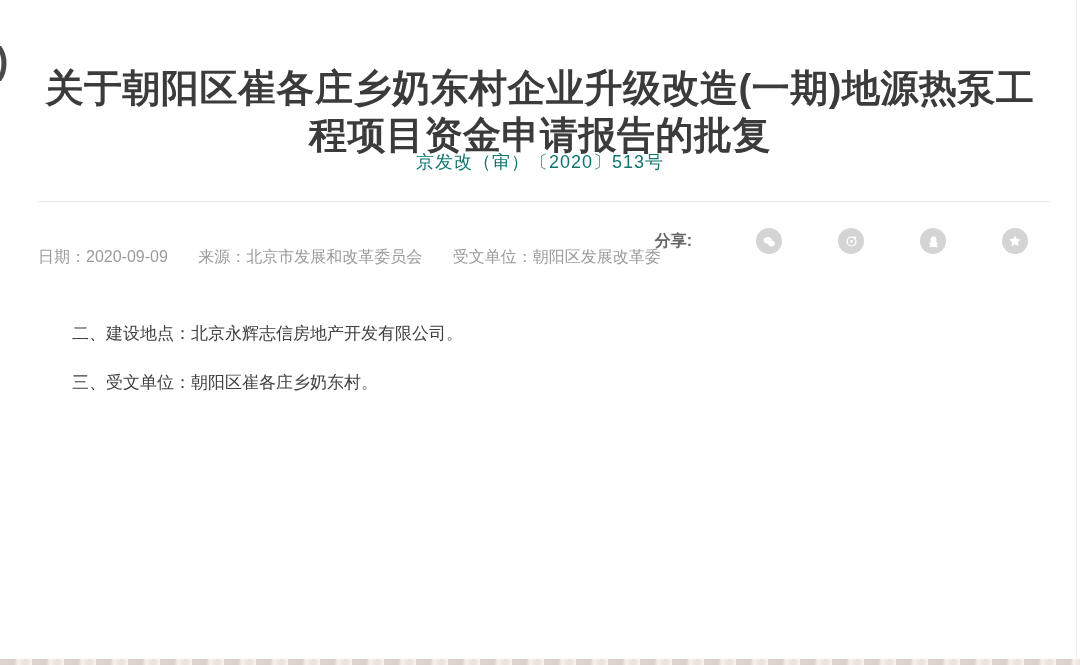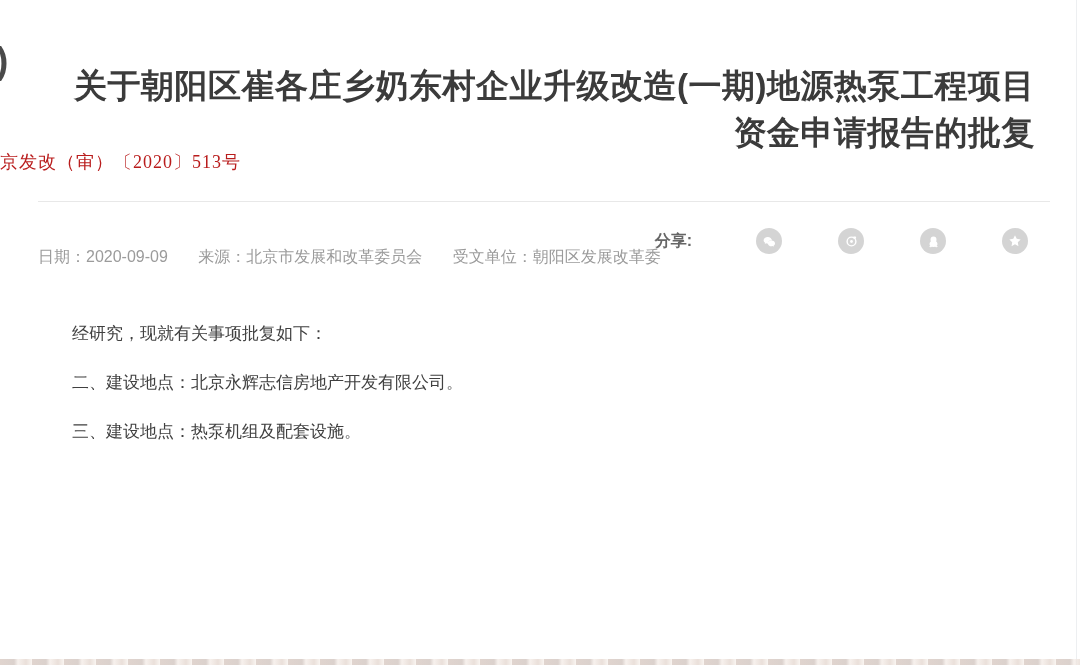--- a/index.html
+++ b/index.html
@@ -8,28 +8,28 @@
     background:#ffffff;
     font-family:"Liberation Sans","DejaVu Sans",sans-serif;
   }
   
   .crop-artifact{
     position:absolute;left:-4px;top:42px;
     font-size:37px;font-weight:700;color:#4a4a4a;line-height:1;
   }
   .doc-title{
     position:absolute;top:40px;left:45px;right:45px;
-    text-align:right;
-    font-size:33px;font-weight:700;color:#3b3b3b;
+    text-align:center;
+    font-size:38px;font-weight:700;color:#3b3b3b;
     line-height:47px;letter-spacing:0.5px;
   }
   .doc-number{
     position:absolute;top:150px;left:0;right:0;
-    text-align:left;
-    font-size:18px;color:#b91c1c;letter-spacing:1px;font-family:Liberation Serif, serif;
+    text-align:center;
+    font-size:18px;color:#0f766e;letter-spacing:1px;
   }
   .divider{
     position:absolute;top:201px;left:38px;right:30px;
     border-top:1px solid #e8e8e8;height:0;
   }
   .meta-row{
     position:absolute;top:231px;left:38px;
     font-size:16px;color:#9b9b9b;white-space:nowrap;margin-top:16px;
   }
   .meta-item{margin-right:26px;}
@@ -118,19 +118,18 @@
   <span class="share-icon">
     <span>
       <svg width="16" height="16" viewBox="0 0 24 24">
         <path fill="#ffffff" d="M12 3.5l2.6 5.3 5.9.9-4.3 4.2 1 5.9-5.2-2.8-5.2 2.8 1-5.9L3.5 9.7l5.9-.9z"></path>
       </svg>
     </span>
   </span>
 </div>
 
 <div class="doc-body">
-  <p>经研究，现就有关事项批复如下：</p>
   <p>二、建设地点：北京永辉志信房地产开发有限公司。</p>
-  <p>三、建设地点：热泵机组及配套设施。</p>
+  <p>三、受文单位：朝阳区崔各庄乡奶东村。</p>
 </div>
 
 <div class="right-edge"></div>
 <div class="torn-edge"></div>
 
 </body></html>

